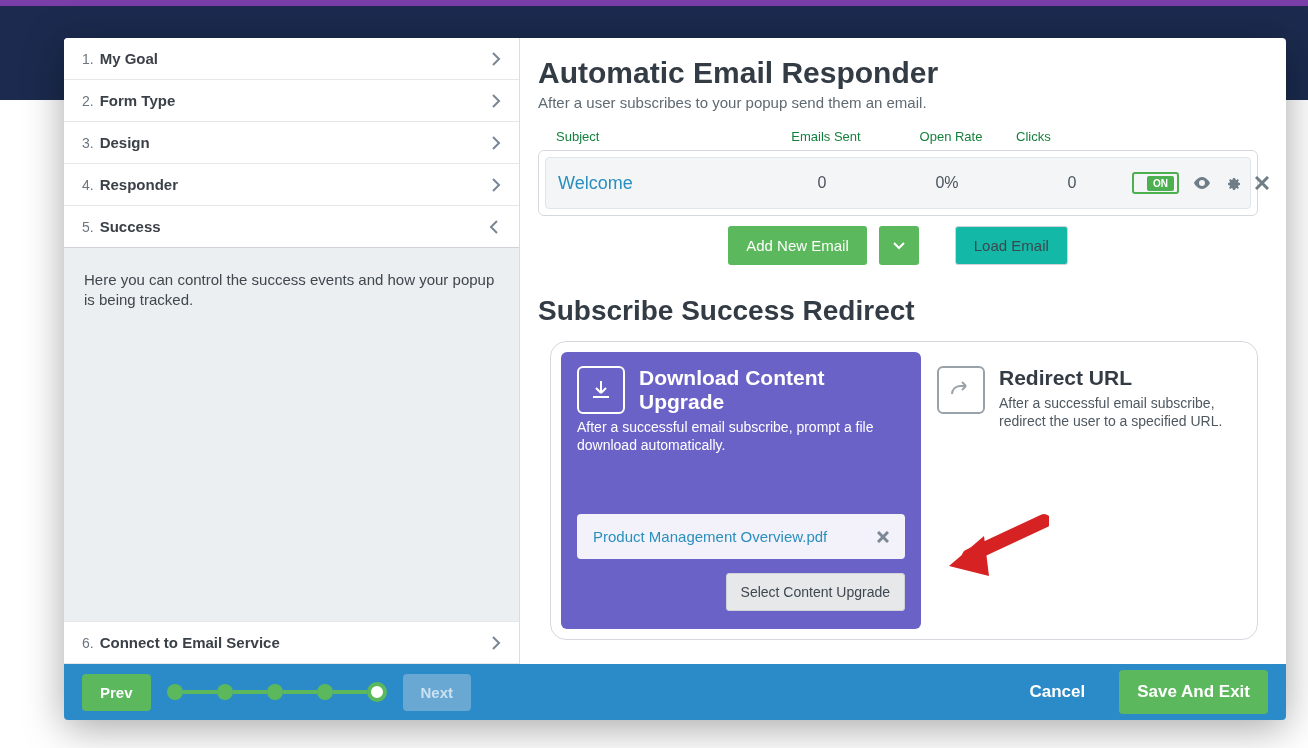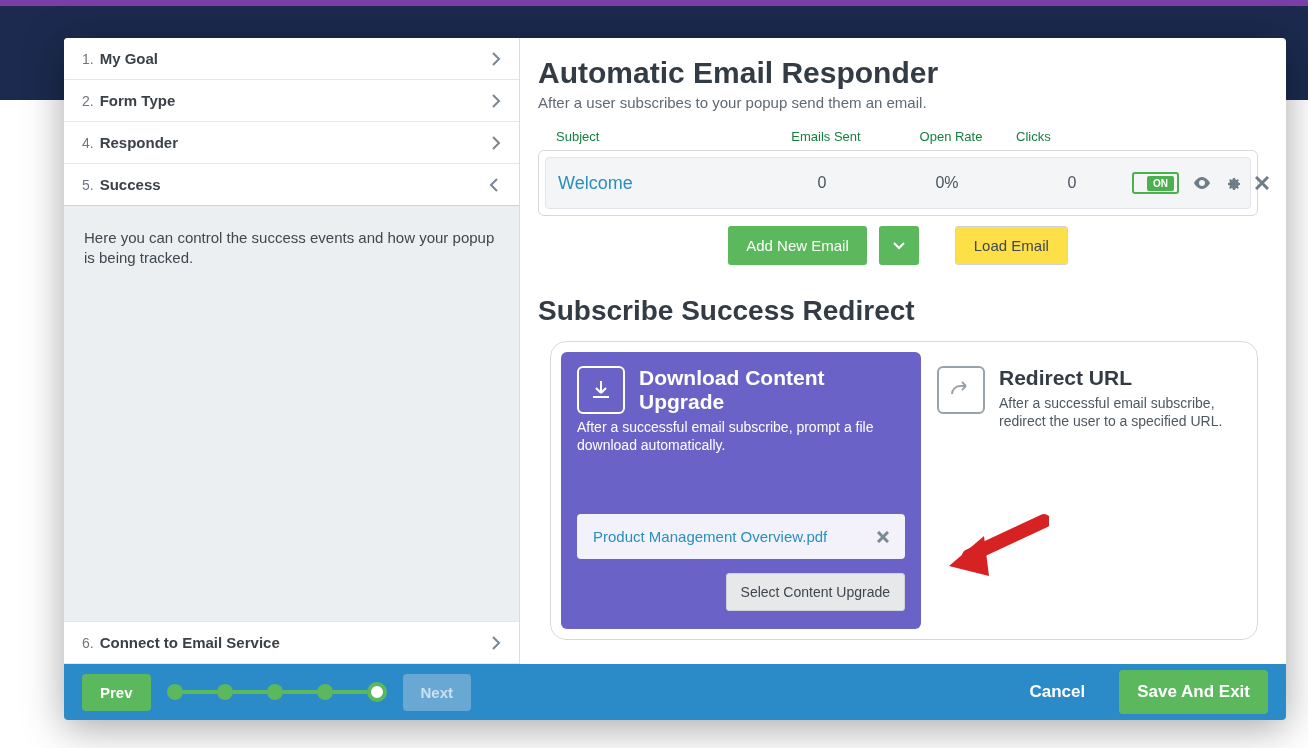--- a/index.html
+++ b/index.html
@@ -46,21 +46,21 @@
   .email-row .stat2{flex:0 0 130px; text-align:center; color:#4a535d;}
   .email-row .stat3{flex:0 0 120px; text-align:center; color:#4a535d;}
   .email-row .actions{flex:1; display:flex; align-items:center; justify-content:flex-end; gap:14px;}
   .toggle{ border:2px solid #4caf50; border-radius:3px; padding:2px 3px; display:flex; align-items:center; height:22px; }
   .toggle .pill{ background:#4caf50; color:#fff; font-size:10px; font-weight:700; padding:2px 6px; border-radius:2px;}
   .aicon{ color:#6f7d87; font-size:16px; cursor:pointer;}
   .btn-row{ display:flex; gap:12px; justify-content:center; margin-top:10px;}
   .btn{ border:none; border-radius:3px; padding:10px 18px; font-size:15px; cursor:pointer; font-weight:500;}
   .btn-green{ background:#5cb85c; color:#fff;}
   .btn-green-dd{ background:#5cb85c; color:#fff; padding:10px 14px; display:flex; align-items:center;}
-  .btn-grey{ background:#fde047; color:#3e4750; border:1px solid #d0d4d8;margin-left:24px;}
+  .btn-grey{ background:#14b8a6; color:#3e4750; border:1px solid #d0d4d8;margin-left:24px;}
   
   .redir-wrap{ border:1px solid #d5d9de; border-radius:16px; padding:10px; display:flex; margin-left:12px;}
   .card{ border-radius:6px; padding:14px 16px 18px; position:relative;}
   .card.active{ background:#6b62c7; color:#fff; flex:0 0 360px;}
   .card.inactive{ flex:1; background:#fff;}
   .card .icon-box{ width:48px;height:48px; border:2px solid currentColor; border-radius:6px; display:flex;align-items:center;justify-content:center; float:left; margin-right:14px;}
   .card.inactive .icon-box{ color:#9aa2a9;}
   .card h3{ font-size:21px; font-weight:700; margin-bottom:4px;}
   .card p{ font-size:14px; line-height:1.3;}
   .card.inactive h3{ color:#333b44;}
@@ -100,20 +100,28 @@
       <div class="step">
         <span><span class="num">1.</span><span class="label">My Goal</span></span>
         <span class="chev">
             <svg width="10" height="14" viewBox="0 0 10 14">
               <path d="M2 1l6 6-6 6" stroke="#7a8694" stroke-width="2" fill="none"></path>
             </svg>
           </span>
       </div>
       <div class="step">
         <span><span class="num">2.</span><span class="label">Form Type</span></span>
+        <span class="chev">
+            <svg width="10" height="14" viewBox="0 0 10 14">
+              <path d="M2 1l6 6-6 6" stroke="#7a8694" stroke-width="2" fill="none"></path>
+            </svg>
+          </span>
+      </div>
+      <div class="step">
+        <span><span class="num">3.</span><span class="label">Design</span></span>
         <span class="chev">
             <svg width="10" height="14" viewBox="0 0 10 14">
               <path d="M2 1l6 6-6 6" stroke="#7a8694" stroke-width="2" fill="none"></path>
             </svg>
           </span>
       </div>
       <div class="step">
         <span><span class="num">4.</span><span class="label">Responder</span></span>
         <span class="chev">
             <svg width="10" height="14" viewBox="0 0 10 14">

